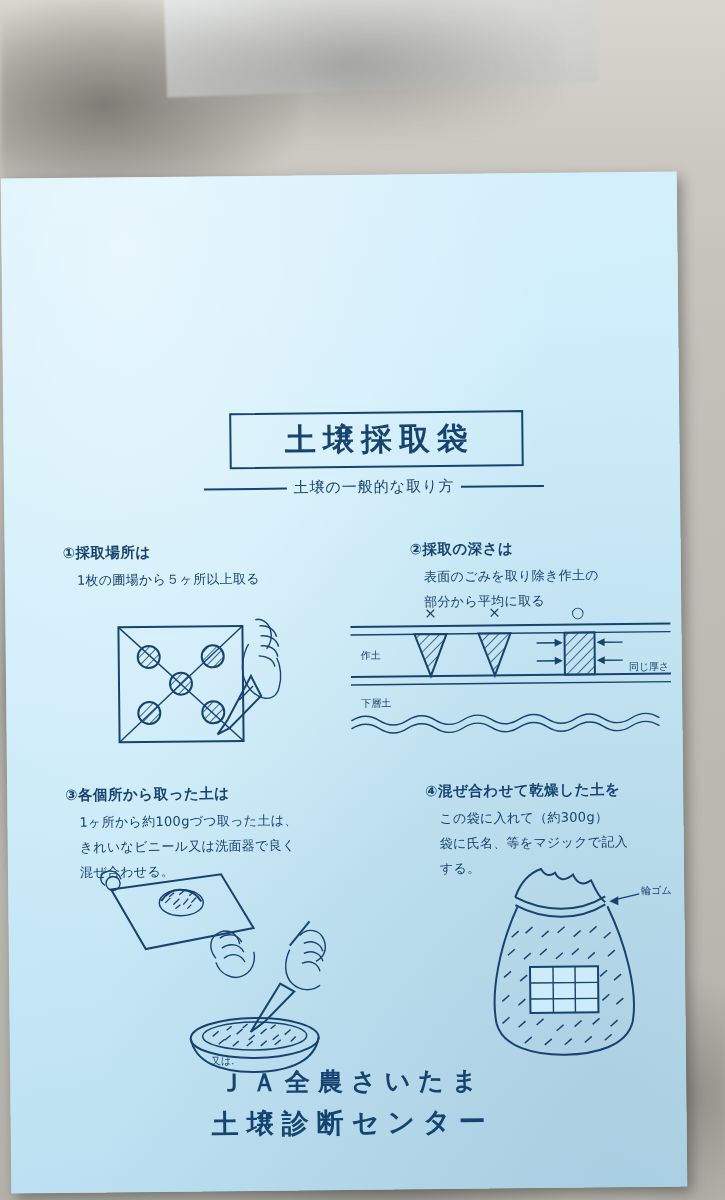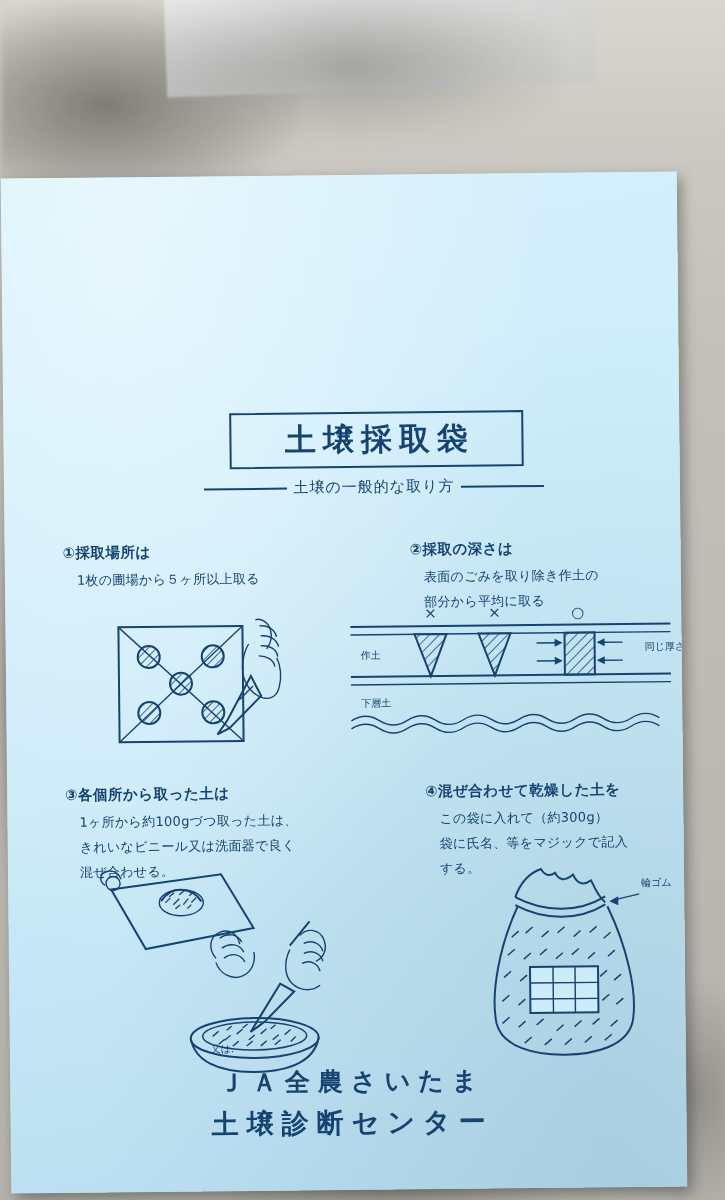--- a/index.html
+++ b/index.html
@@ -338,21 +338,21 @@
         <polygon points="212,40 204,36 204,44" fill="#16436f"></polygon>
         <line x1="186" y1="58" x2="208" y2="58" class="ln-thin"></line>
         <polygon points="212,58 204,54 204,62" fill="#16436f"></polygon>
         <line x1="272" y1="40" x2="250" y2="40" class="ln-thin"></line>
         <polygon points="246,40 254,36 254,44" fill="#16436f"></polygon>
         <line x1="272" y1="58" x2="250" y2="58" class="ln-thin"></line>
         <polygon points="246,58 254,54 254,62" fill="#16436f"></polygon>
       </svg>
       <span class="fig-label" style="left:10px; top:44px;">作土</span>
       <span class="fig-label" style="left:10px; top:92px;text-align:right;">下層土</span>
-      <span class="fig-label" style="left:278px; top:38px;margin-left:16px;">同じ厚さ</span>
+      <span class="fig-label" style="left:278px; top:58px;">同じ厚さ</span>
     </div>
 
     <div id="fig3">
       <svg width="270" height="210" viewBox="0 0 270 210">
 
         <path d="M8 22 L118 8 L150 62 L42 82 Z" class="ln"></path>
 
         <path d="M2 18 c-6 -4 -6 -12 2 -14 c6 -2 12 2 14 8" class="ln-thin"></path>
         <circle cx="10" cy="16" r="7" class="ln-thin"></circle>
 
@@ -401,21 +401,21 @@
           <path d="M142 180 l6 -5"></path>
             <path d="M156 180 l6 -5"></path>
             <path d="M170 179 l6 -5"></path>
           <path d="M186 176 l5 -5"></path>
             <path d="M122 164 l5 -4"></path>
             <path d="M138 162 l5 -4"></path>
           <path d="M152 162 l5 -4"></path>
             <path d="M166 163 l5 -4"></path>
         </g>
       </svg>
-      <span class="fig-label" style="left:106px; top:176px;">又は.</span>
+      <span class="fig-label" style="left:106px; top:188px;">又は.</span>
     </div>
 
     <div id="fig4">
       <svg width="200" height="200" viewBox="0 0 200 200">
 
         <path d="M52 34 q8 -22 26 -28 q6 10 14 4 q6 12 18 2 q6 14 18 6 q8 18 14 22" class="ln"></path>
 
         <path d="M52 34 q22 12 46 12 q24 0 44 -12" class="ln"></path>
         <path d="M52 42 q22 12 46 12 q24 0 44 -12" class="ln"></path>
 
@@ -464,21 +464,21 @@
 
         <rect x="66" y="104" width="68" height="46" fill="#cdecf9" stroke="#16436f" stroke-width="2"></rect>
         <line x1="66" y1="120" x2="134" y2="120" class="ln-thin"></line>
         <line x1="66" y1="136" x2="134" y2="136" class="ln-thin"></line>
         <line x1="89" y1="104" x2="89" y2="150" class="ln-thin"></line>
         <line x1="111" y1="104" x2="111" y2="150" class="ln-thin"></line>
 
         <line x1="150" y1="38" x2="176" y2="32" class="ln-thin"></line>
         <polygon points="146,39 155,34 155,43" fill="#16436f"></polygon>
       </svg>
-      <span class="fig-label" style="left:178px; top:14px;font-family:Liberation Mono, monospace;">輪ゴム</span>
+      <span class="fig-label" style="left:178px; top:22px;font-family:Liberation Mono, monospace;">輪ゴム</span>
     </div>
 
     <div class="footer">
       <div class="l1">ＪＡ全農さいたま</div>
       <div class="l2">土壌診断センター</div>
     </div>
 
   </div>
 </div>
 

